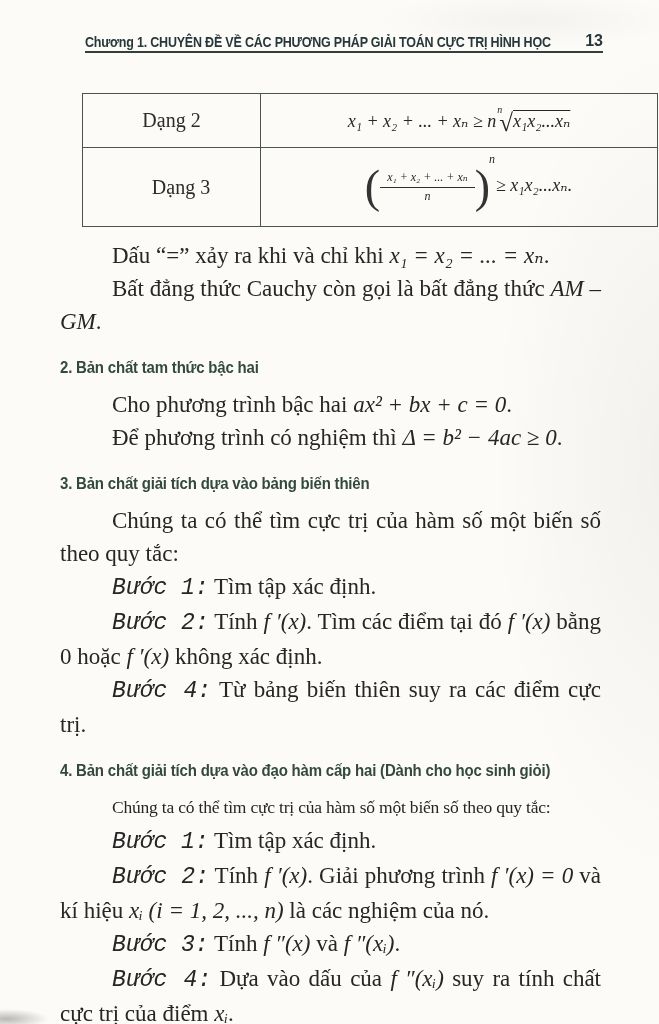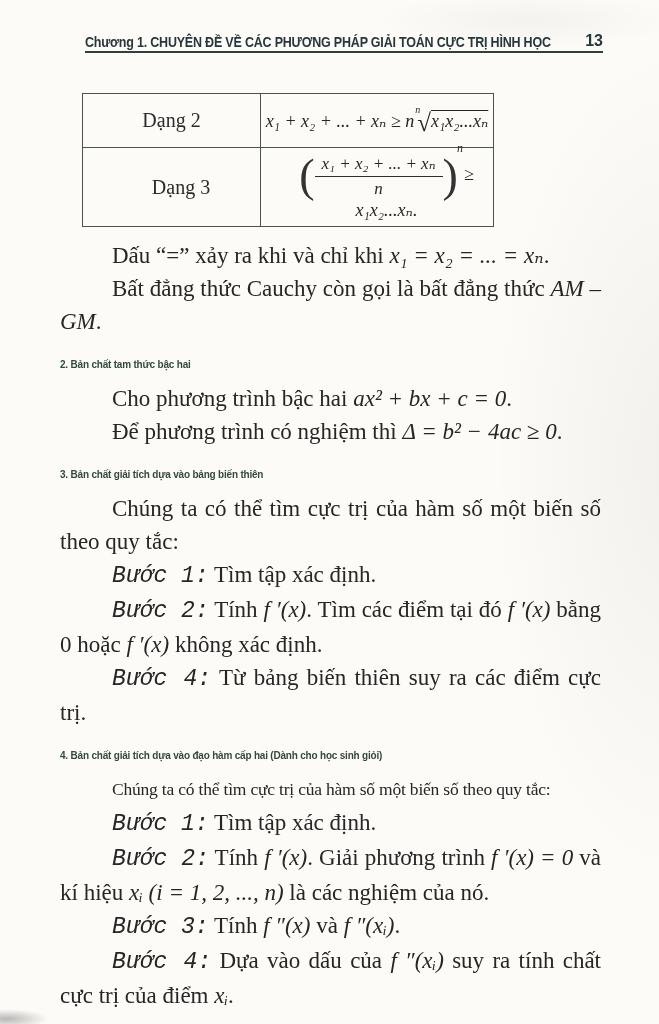--- a/index.html
+++ b/index.html
@@ -25,50 +25,50 @@
     font-weight:700;font-size:12.5px;letter-spacing:-.2px;color:#27383a;
     transform:scaleY(1.12);transform-origin:left bottom;
   }
   .pagenum{
     font-family:"Liberation Sans","DejaVu Sans",sans-serif;
     font-weight:700;font-size:16px;color:#27383a;
   }
   
   .content{position:absolute;left:60px;top:70px;width:541px;}
   
-  table.ftable{border-collapse:collapse;margin:23px 0 0 22px;width:412px;}
+  table.ftable{border-collapse:collapse;margin:23px 0 0 22px;width:576px;}
   table.ftable td{border:1.6px solid #4a5350;}
   td.rlabel{width:156px;text-align:center;font-size:20px;color:#2b2b2b;}
   td.fcell{text-align:center;font-size:18px;}
   tr.r1 td{height:51px;}
   tr.r2 td{height:76px;padding-left:20px;}
   .m{font-style:italic;}
   .tx{font-style:normal;}
   .mt{font-style:italic;}
   
   .rootidx{font-size:10px;position:relative;top:-7px;margin-left:1px;margin-right:-3px;}
   .radsign{font-style:normal;font-size:25px;vertical-align:-4px;line-height:0;}
   .radicand{text-decoration:overline;text-decoration-thickness:1.2px;text-align:center;}
   
   .paren{font-size:46px;font-weight:300;line-height:0;vertical-align:middle;font-style:normal;color:#333;}
-  .frac{display:inline-block;vertical-align:middle;font-size:17px;line-height:1.25;}
+  .frac{display:inline-block;vertical-align:middle;font-size:12px;line-height:1.25;}
   .num{display:block;border-bottom:1.3px solid #2e2e2e;padding:0 7px 2px;}
   .den{display:block;padding-top:1px;}
   .exp{font-size:12px;position:relative;top:-21px;left:-1px;}
   .rhs{}
   
   p.body{
     margin:0;font-size:23px;line-height:33px;text-align:justify;
     text-indent:52px;color:#262626;
   }
   p.first{margin-top:12px;}
   .steplabel{font-style:italic;font-family:Liberation Mono, monospace;}
   h2.sec{
     font-family:"Liberation Sans","DejaVu Sans",sans-serif;
-    font-weight:700;font-size:10px;color:#33493f;letter-spacing:-.2px;
+    font-weight:700;font-size:15px;color:#33493f;letter-spacing:-.2px;
     margin:21px 0 12px 0;transform:scaleY(1.05);transform-origin:left center;
   }
   p.tight{white-space:nowrap;font-size:17.5px;letter-spacing:-.2px;}
 </style>
 </head>
 <body>
 
 <div class="page">
 
   <div class="header">

